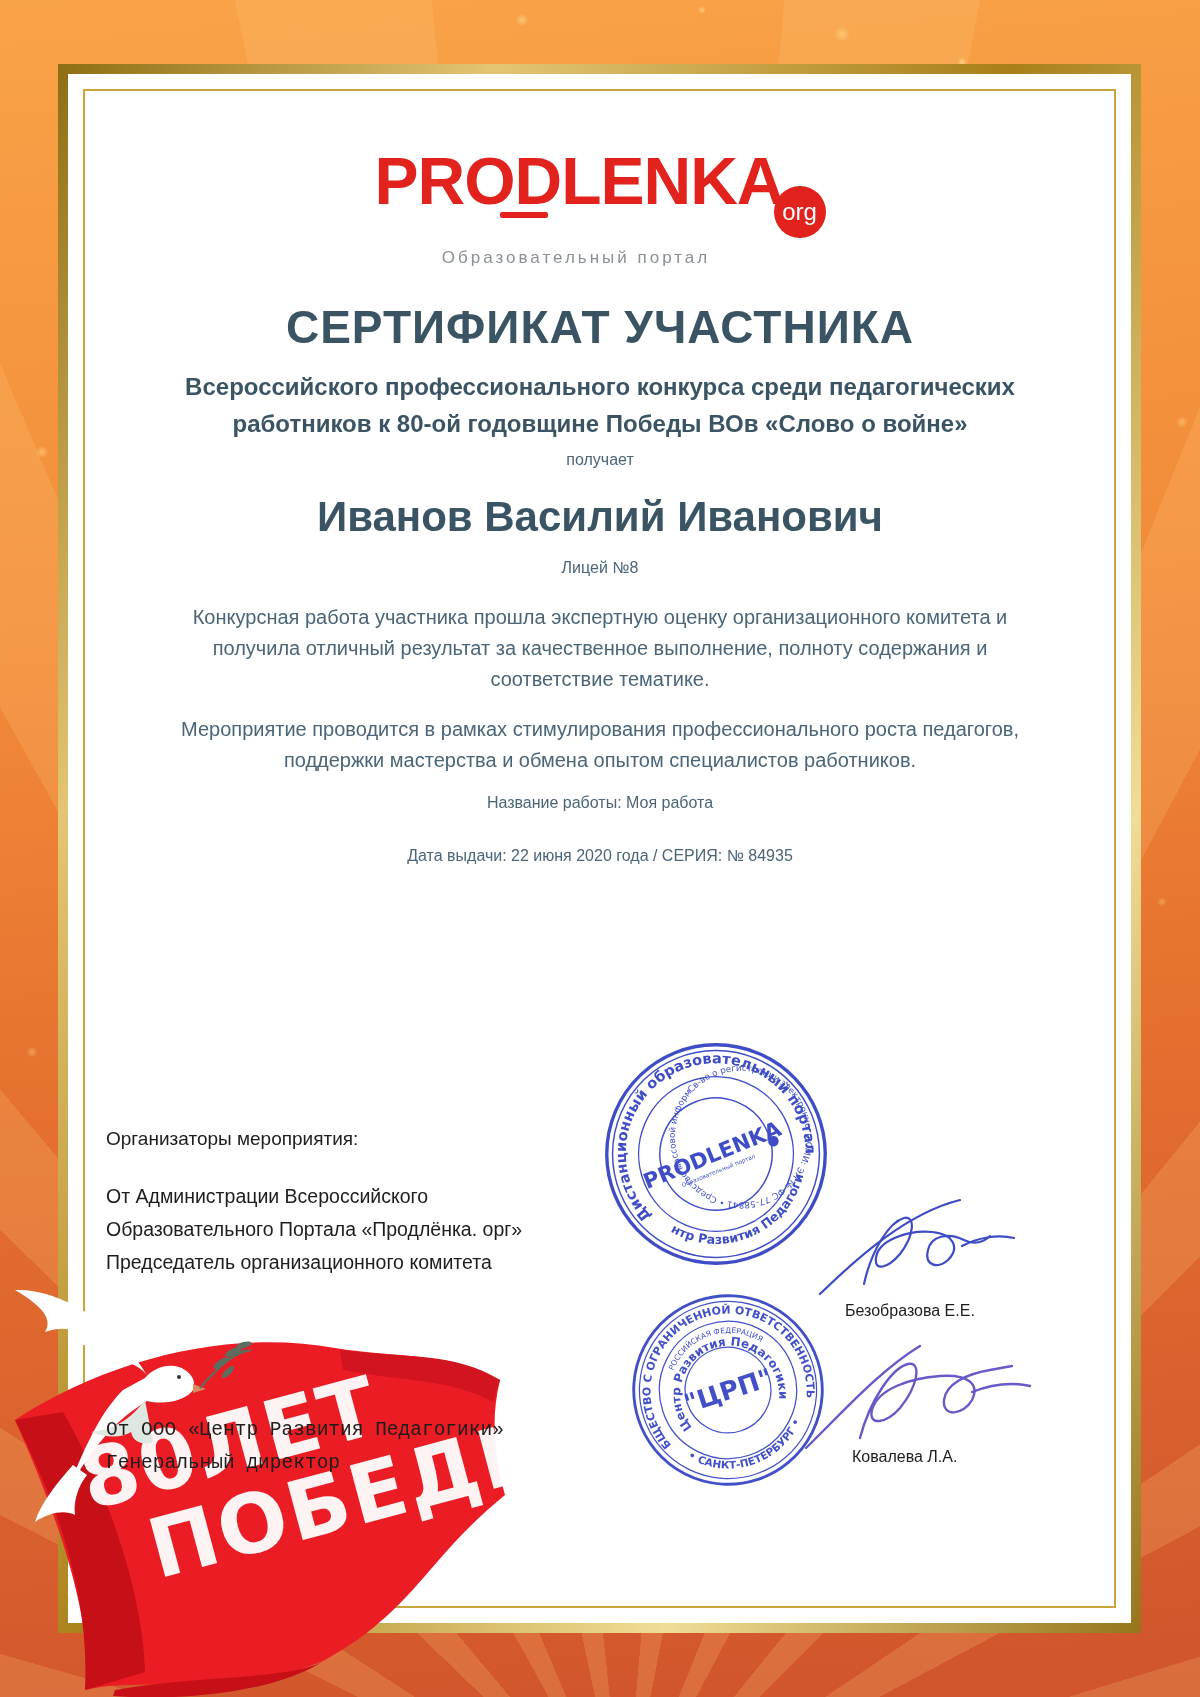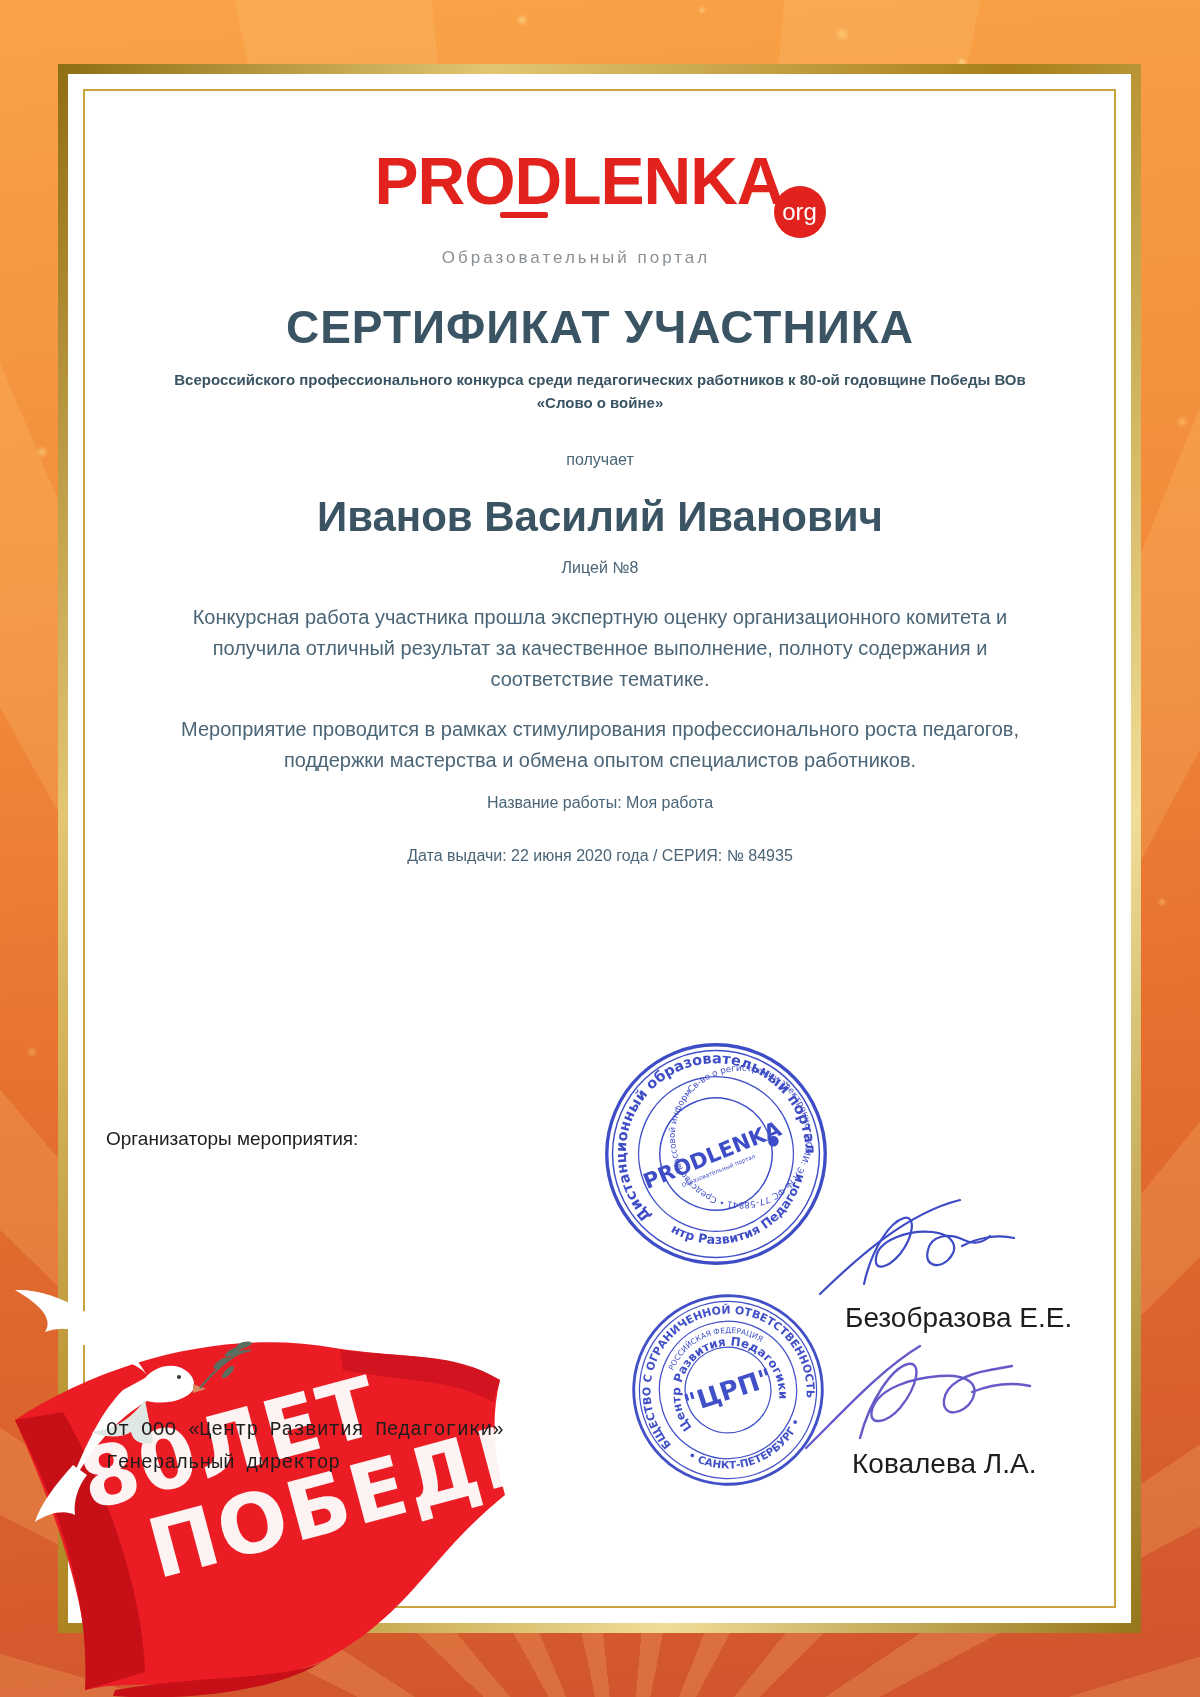--- a/index.html
+++ b/index.html
@@ -31,28 +31,28 @@
   
   .logo-row{display:flex;justify-content:center;align-items:flex-start;}
   .brand-wrap{position:relative;display:inline-block;}
   .brand{font-size:66px;font-weight:bold;letter-spacing:-1px;color:#e2231d;line-height:1;}
   .o-underline{position:absolute;left:126px;bottom:-4px;width:48px;height:6px;background:#e2231d;border-radius:2px;}
   .org-circle{width:52px;height:52px;border-radius:50%;background:#e2231d;color:#fff;
     display:flex;align-items:center;justify-content:center;font-size:24px;margin:38px 0 0 -10px;}
   .tagline{margin-top:10px;text-align:center;color:#8a9094;font-size:17px;letter-spacing:3px;}
   
   .title{font-size:46px;font-weight:800;color:#3a5464;letter-spacing:1px;}
-  .subtitle{font-size:15px;font-weight:bold;color:#3a5464;line-height:1.55;}
+  .subtitle{font-size:24px;font-weight:bold;color:#3a5464;line-height:1.55;}
   .small-line{font-size:16px;color:#4a6577;}
   .name{font-size:42px;font-weight:800;color:#3a5464;}
   .para{font-size:20px;color:#4a6577;line-height:1.55;}
   
   .org-heading{font-size:19px;color:#1d1d1d;}
   .org-block{font-size:19.5px;color:#1d1d1d;line-height:1.68;white-space:pre-line;}
-  .signer{font-size:28px;color:#1d1d1d;}
+  .signer{font-size:16px;color:#1d1d1d;}
   svg text{font-family:"DejaVu Sans","Liberation Sans",sans-serif;}
   .stamp{opacity:.92;}
 </style>
 </head>
 <body>
 
 <div class="page">
   <div class="rays"></div>
   <div class="bokeh"></div>
 
@@ -79,20 +79,23 @@
   <div class="abs subtitle" style="top:368px;left:170px;width:860px;text-align:center;z-index:2;">Всероссийского профессионального конкурса среди педагогических работников к 80-ой годовщине Победы ВОв «Слово о войне»</div>
   <div class="abs center-col small-line" style="top:451px;">получает</div>
   <div class="abs center-col name" style="top:493px;">Иванов Василий Иванович</div>
   <div class="abs center-col small-line" style="top:559px;">Лицей №8</div>
   <div class="abs para" style="top:602px;left:160px;width:880px;text-align:center;z-index:2;">Конкурсная работа участника прошла экспертную оценку организационного комитета и получила отличный результат за качественное выполнение, полноту содержания и соответствие тематике.</div>
   <div class="abs para" style="top:714px;left:160px;width:880px;text-align:center;z-index:2;">Мероприятие проводится в рамках стимулирования профессионального роста педагогов, поддержки мастерства и обмена опытом специалистов работников.</div>
   <div class="abs center-col small-line" style="top:794px;">Название работы: Моя работа</div>
   <div class="abs center-col small-line" style="top:847px;">Дата выдачи: 22 июня 2020 года / СЕРИЯ: № 84935</div>
 
   <div class="abs org-heading" style="top:1128px;left:106px;z-index:3;">Организаторы мероприятия:</div>
+  <div class="abs org-block" style="top:1180px;left:106px;z-index:3;">От Администрации Всероссийского
+Образовательного Портала «Продлёнка. орг»
+Председатель организационного комитета</div>
   <div class="abs org-block" style="top:1414px;left:106px;z-index:3;font-family:Liberation Mono, monospace;">От ООО «Центр Развития Педагогики»
 Генеральный директор</div>
 
   <div class="abs signer" style="top:1302px;left:845px;z-index:3;">Безобразова Е.Е.</div>
   <div class="abs signer" style="top:1448px;left:852px;z-index:3;">Ковалева Л.А.</div>
 
   <svg class="abs" style="top:1188px;left:812px;z-index:3;" width="210" height="115" viewBox="0 0 210 115">
     <g fill="none" stroke="#3d4cc5" stroke-width="2.2" stroke-linecap="round">
       <path d="M8,106 C45,70 95,25 148,12"></path>
       <path d="M52,96 C60,60 78,34 92,30 C104,27 102,48 88,66 C76,80 62,84 64,70 C66,52 96,42 120,44 C142,46 148,60 136,72 C126,81 112,78 116,62 C119,48 136,44 152,52 C160,56 170,56 178,48"></path>

